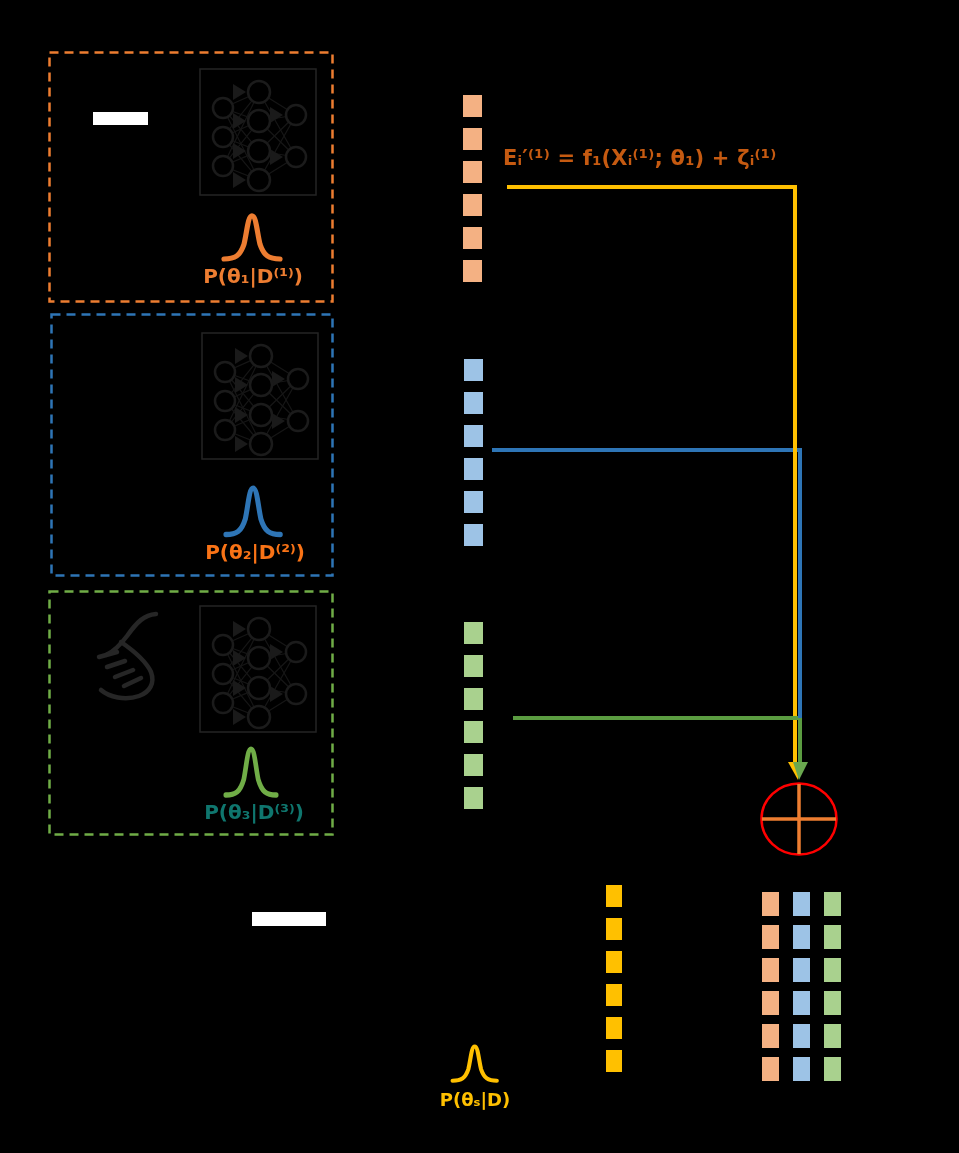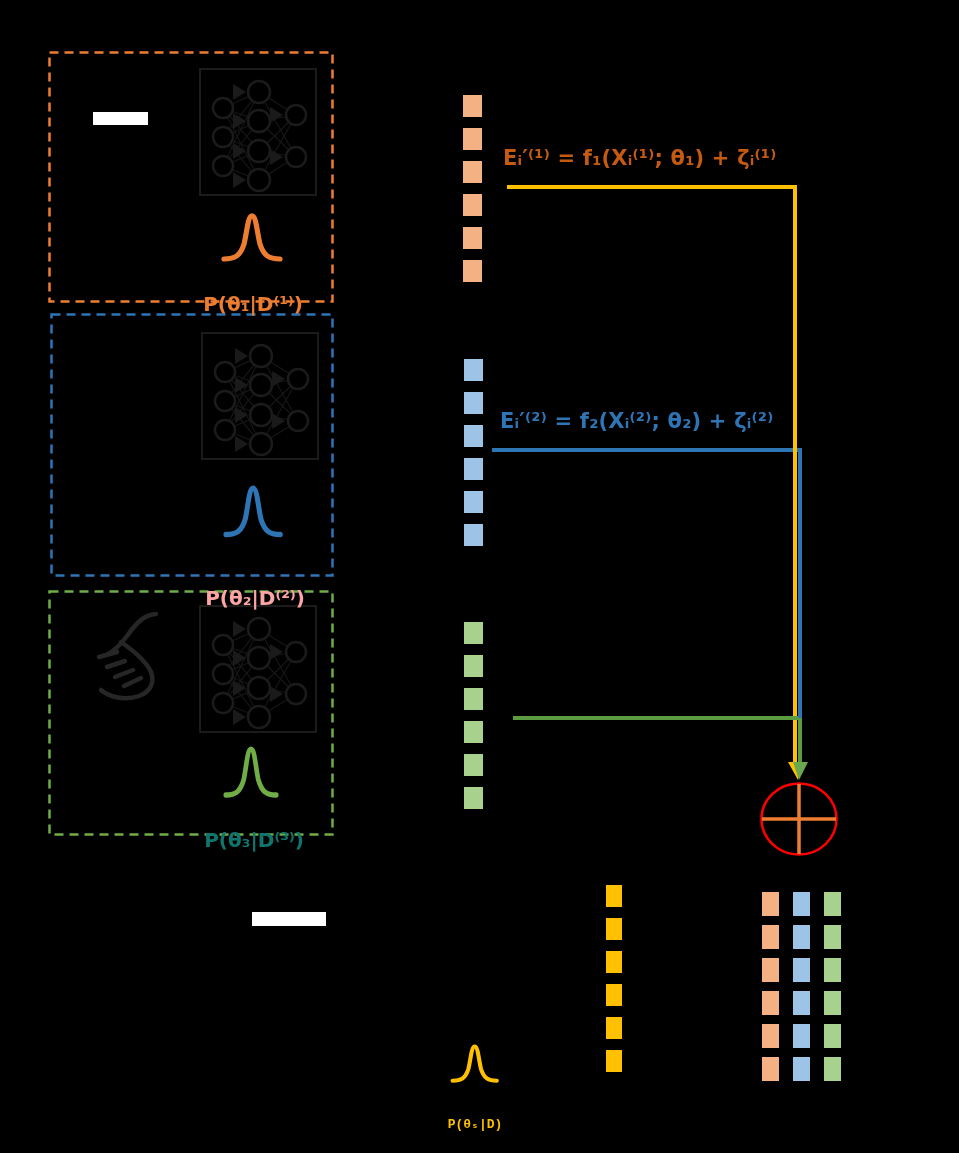--- a/index.html
+++ b/index.html
@@ -2,22 +2,22 @@
 <html><head>
 <meta charset="utf-8">
 <style>
   html,body{margin:0;padding:0;background:#000;}
   #canvas{position:relative;width:959px;height:1153px;background:#000;overflow:hidden;
           font-family:"DejaVu Sans",sans-serif;}
   #art{position:absolute;left:0;top:0;z-index:1;}
   .abs{position:absolute;z-index:2;}
   .patch{background:#fff;}
   .eq{font-weight:bold;font-size:21px;line-height:1.2;white-space:nowrap;letter-spacing:0.2px;}
-  .plabel{font-weight:bold;font-size:20px;line-height:1.2;white-space:nowrap;transform:translateX(-50%);margin-top:28px;}
-  .plabel.small{font-size:13px;font-family:Liberation Mono, monospace;}
+  .plabel{font-weight:bold;font-size:20px;line-height:1.2;white-space:nowrap;transform:translateX(-50%);}
+  .plabel.small{font-size:18px;}
   .sqcol{display:flex;flex-direction:column;gap:11px;}
   .sqcol .sq{width:19px;height:22px;background:var(--sq);}
   .sqcol.fused .sq{width:16px;height:22px;}
   .stackrow{display:flex;flex-direction:row;gap:14px;}
   .stackrow .sqcol{gap:9px;}
   .stackrow .sq{width:17px;height:24px;background:var(--sq);}
 </style>
 </head>
 <body>
 
@@ -94,24 +94,23 @@
     <polygon points="793,762 808,762 799,780" style="fill: rgb(106, 168, 79);"></polygon>
 
     <ellipse cx="799" cy="819" rx="37.5" ry="35.5" fill="none" stroke-width="2.5" style="stroke: rgb(255, 0, 0);"></ellipse>
     <path d="M 762,819 H 836 M 799,784 V 854" fill="none" stroke-width="3.5" style="stroke: rgb(237, 125, 49);"></path>
   </svg>
 
   <div class="abs patch" style="left:93px;top:112px;width:55px;height:13px;"></div>
   <div class="abs patch" style="left:252px;top:912px;width:74px;height:14px;"></div>
 
   <div class="abs eq" style="left: 503px; top: 146px; color: rgb(197, 90, 17);">Eᵢ′⁽¹⁾ = f₁(Xᵢ⁽¹⁾; θ₁) + ζᵢ⁽¹⁾</div>
-  <div class="abs eq" style="left: 500px; top: 409px; color: rgb(46, 117, 182);">Eᵢ′⁽²⁾ = f₂(Xᵢ⁽²⁾; θ₂) + ζᵢ⁽²⁾</div>
 
   <div class="abs plabel" style="left: 253px; top: 264px; color: rgb(237, 125, 49);">P(θ₁|D⁽¹⁾)</div>
-  <div class="abs plabel" style="left: 255px; top: 558px; color: #fca5a5;">P(θ₂|D⁽²⁾)</div>
+  <div class="abs plabel" style="left: 255px; top: 540px; color: #f97316;">P(θ₂|D⁽²⁾)</div>
   <div class="abs plabel" style="left: 254px; top: 800px; color: #0f766e;">P(θ₃|D⁽³⁾)</div>
   <div class="abs plabel small" style="left: 475px; top: 1089px; color: rgb(255, 192, 0);">P(θₛ|D)</div>
 
   <div class="abs sqcol" style="left: 463px; top: 95px; --sq: #F4B183;">
     <div class="sq"></div>
       <div class="sq"></div>
       <div class="sq"></div>
       <div class="sq"></div>
       <div class="sq"></div>
       <div class="sq"></div>

